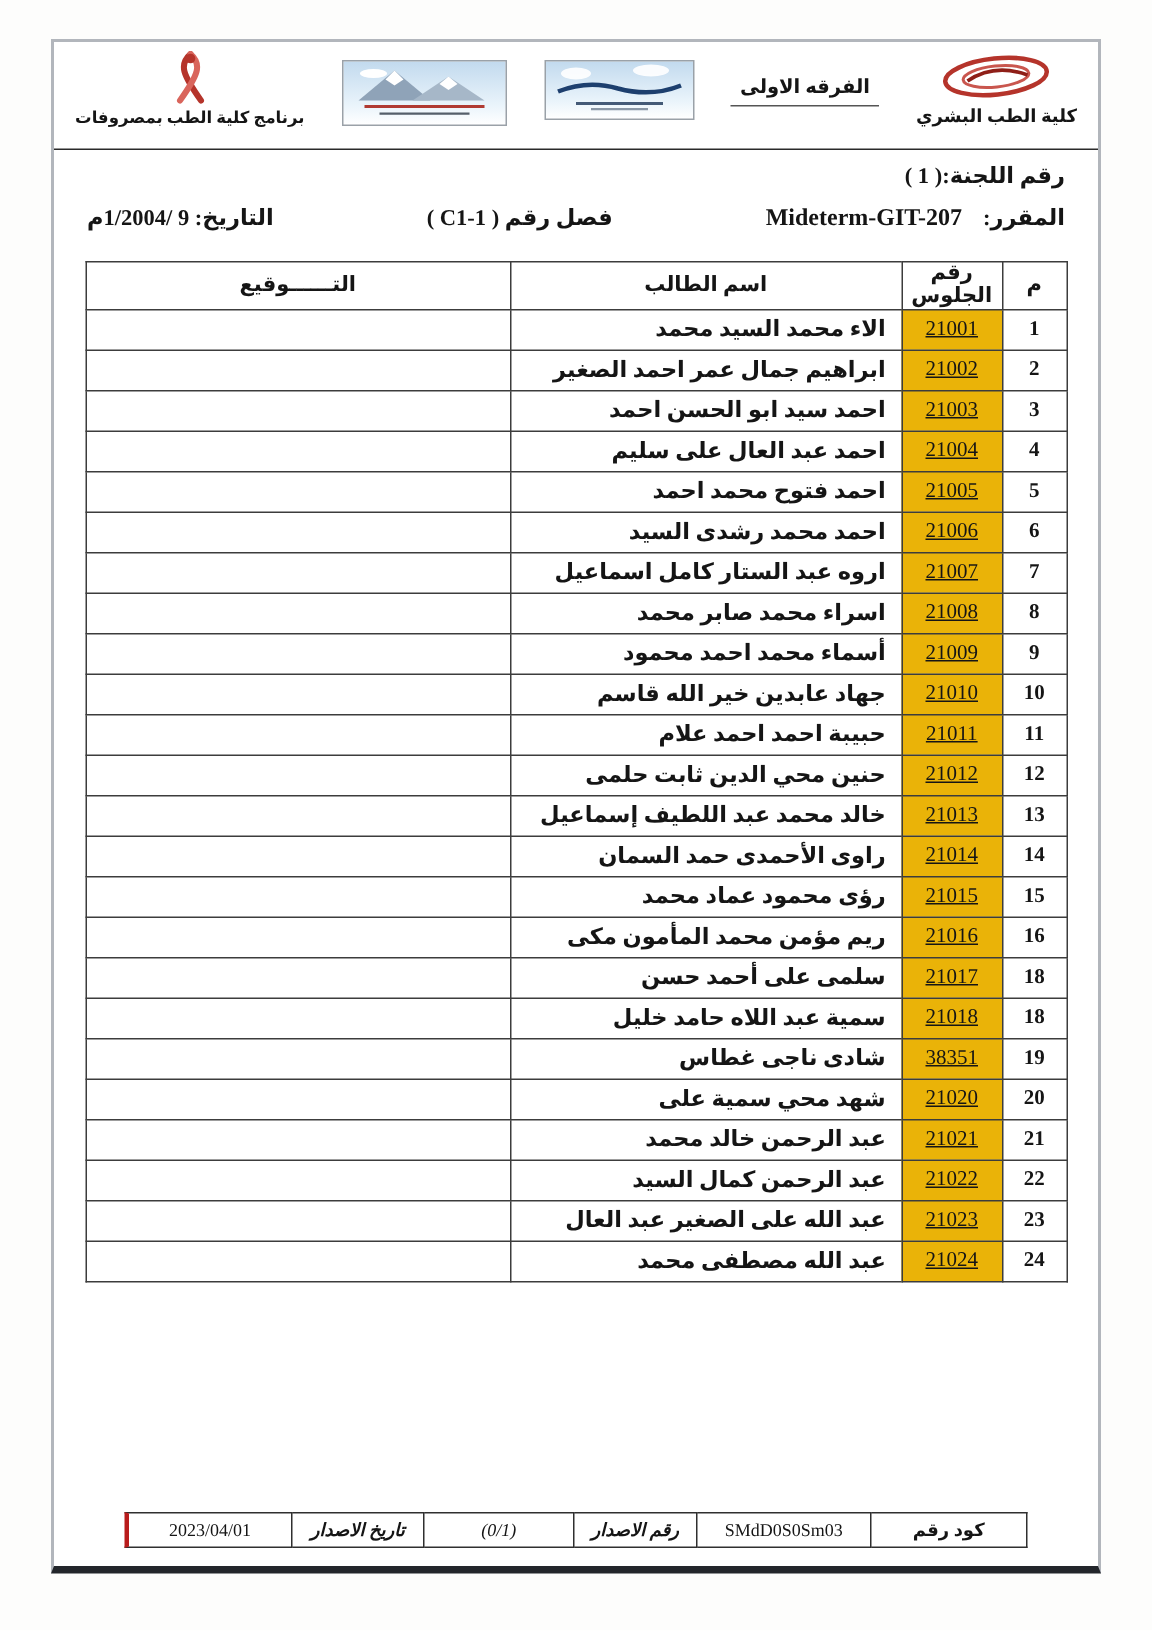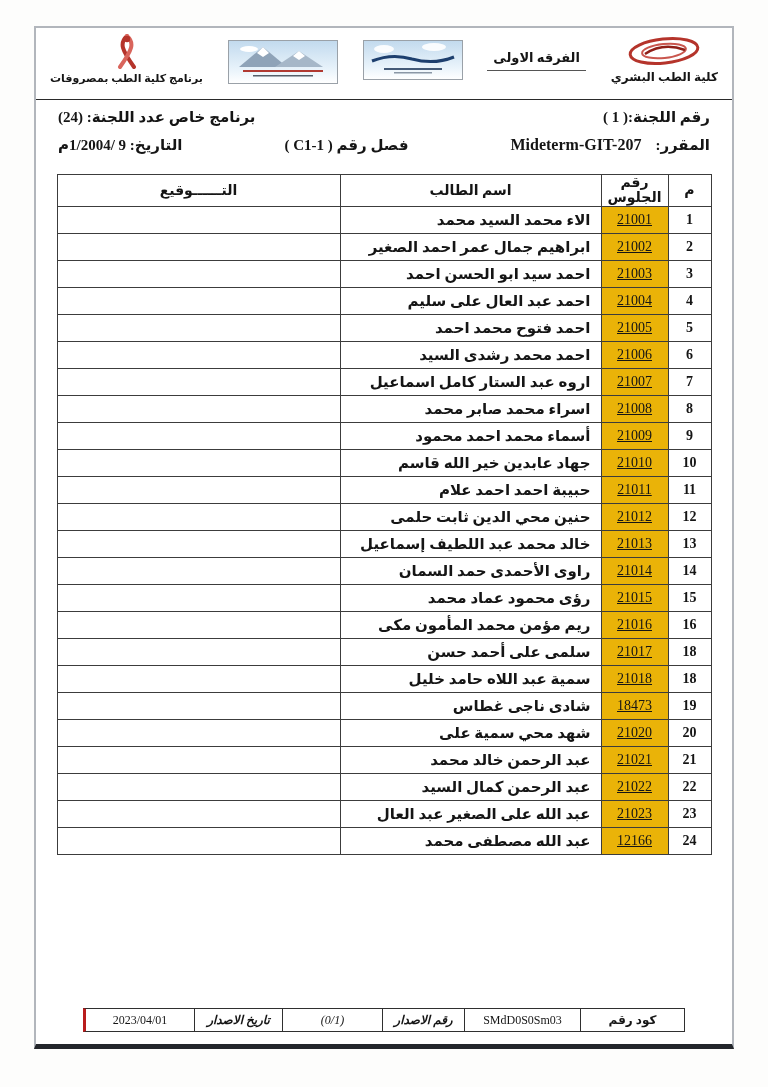--- a/index.html
+++ b/index.html
@@ -110,21 +110,20 @@
           </svg>
         </span>
         <span class="caption-sm">برنامج كلية الطب بمصروفات</span>
       </div>
 
     </div>
 
     <div class="info">
       <div class="info-line">
         <span class="seg">رقم اللجنة:( 1 )</span>
-        <span class="seg">برنامج خاص عدد اللجنة: (24)</span>
       </div>
       <div class="info-line">
         <span class="course-seg">
           <span>المقرر:</span>
           <span class="course-value">Mideterm-GIT-207</span>
         </span>
         <span class="seg">فصل رقم ( C1-1 )</span>
         <span class="seg">التاريخ: 9 /1/2004م</span>
       </div>
     </div>
@@ -260,21 +259,21 @@
 
       <tr>
         <td class="col-idx">18</td>
         <td class="col-seat">21018</td>
         <td class="col-name">سمية عبد اللاه حامد خليل</td>
         <td class="col-sig"></td>
       </tr>
 
       <tr>
         <td class="col-idx">19</td>
-        <td class="col-seat">18473</td>
+        <td class="col-seat">38351</td>
         <td class="col-name">شادى ناجى غطاس</td>
         <td class="col-sig"></td>
       </tr>
 
       <tr>
         <td class="col-idx">20</td>
         <td class="col-seat">21020</td>
         <td class="col-name">شهد محي سمية على</td>
         <td class="col-sig"></td>
       </tr>
@@ -295,21 +294,21 @@
 
       <tr>
         <td class="col-idx">23</td>
         <td class="col-seat">21023</td>
         <td class="col-name">عبد الله على الصغير عبد العال</td>
         <td class="col-sig"></td>
       </tr>
 
       <tr>
         <td class="col-idx">24</td>
-        <td class="col-seat">12166</td>
+        <td class="col-seat">21024</td>
         <td class="col-name">عبد الله مصطفى محمد</td>
         <td class="col-sig"></td>
       </tr>
     </tbody>
     </table>
 
     <div class="footer-strip">
       <div class="fcell flabel w1">كود رقم</div>
       <div class="fcell fvalue w2">SMdD0S0Sm03</div>
       <div class="fcell flabel fitalic w3">رقم الاصدار</div>

